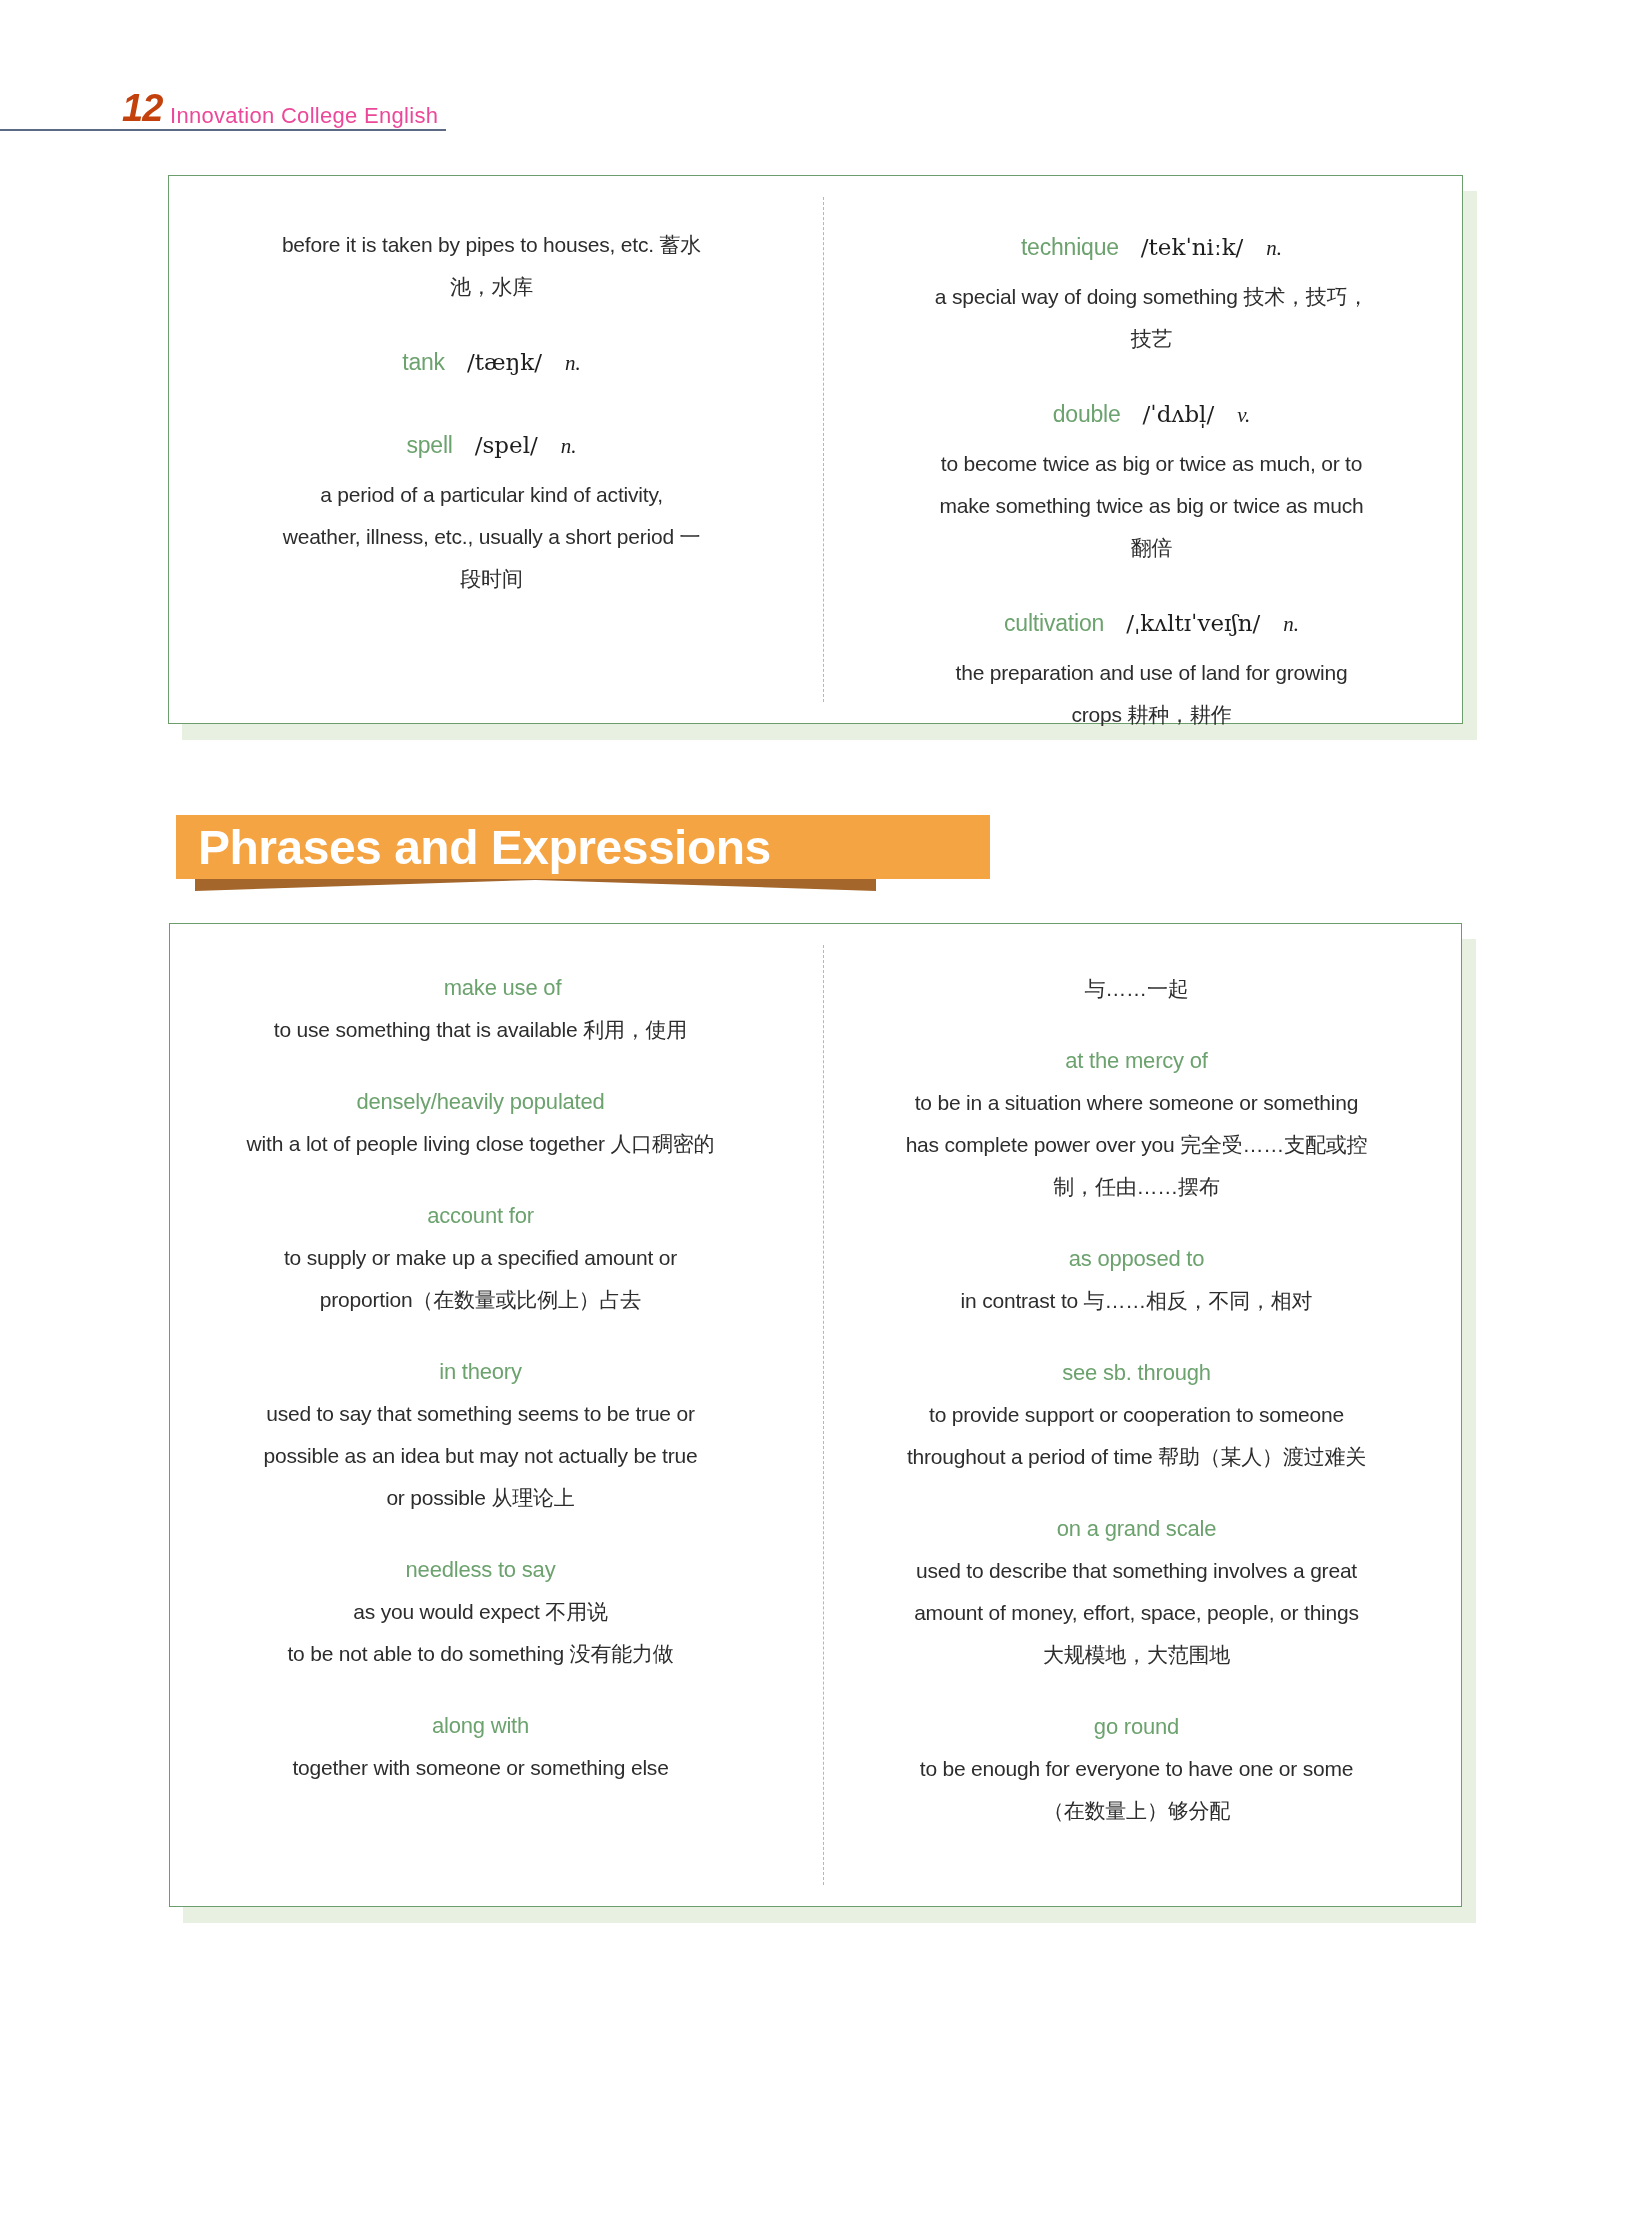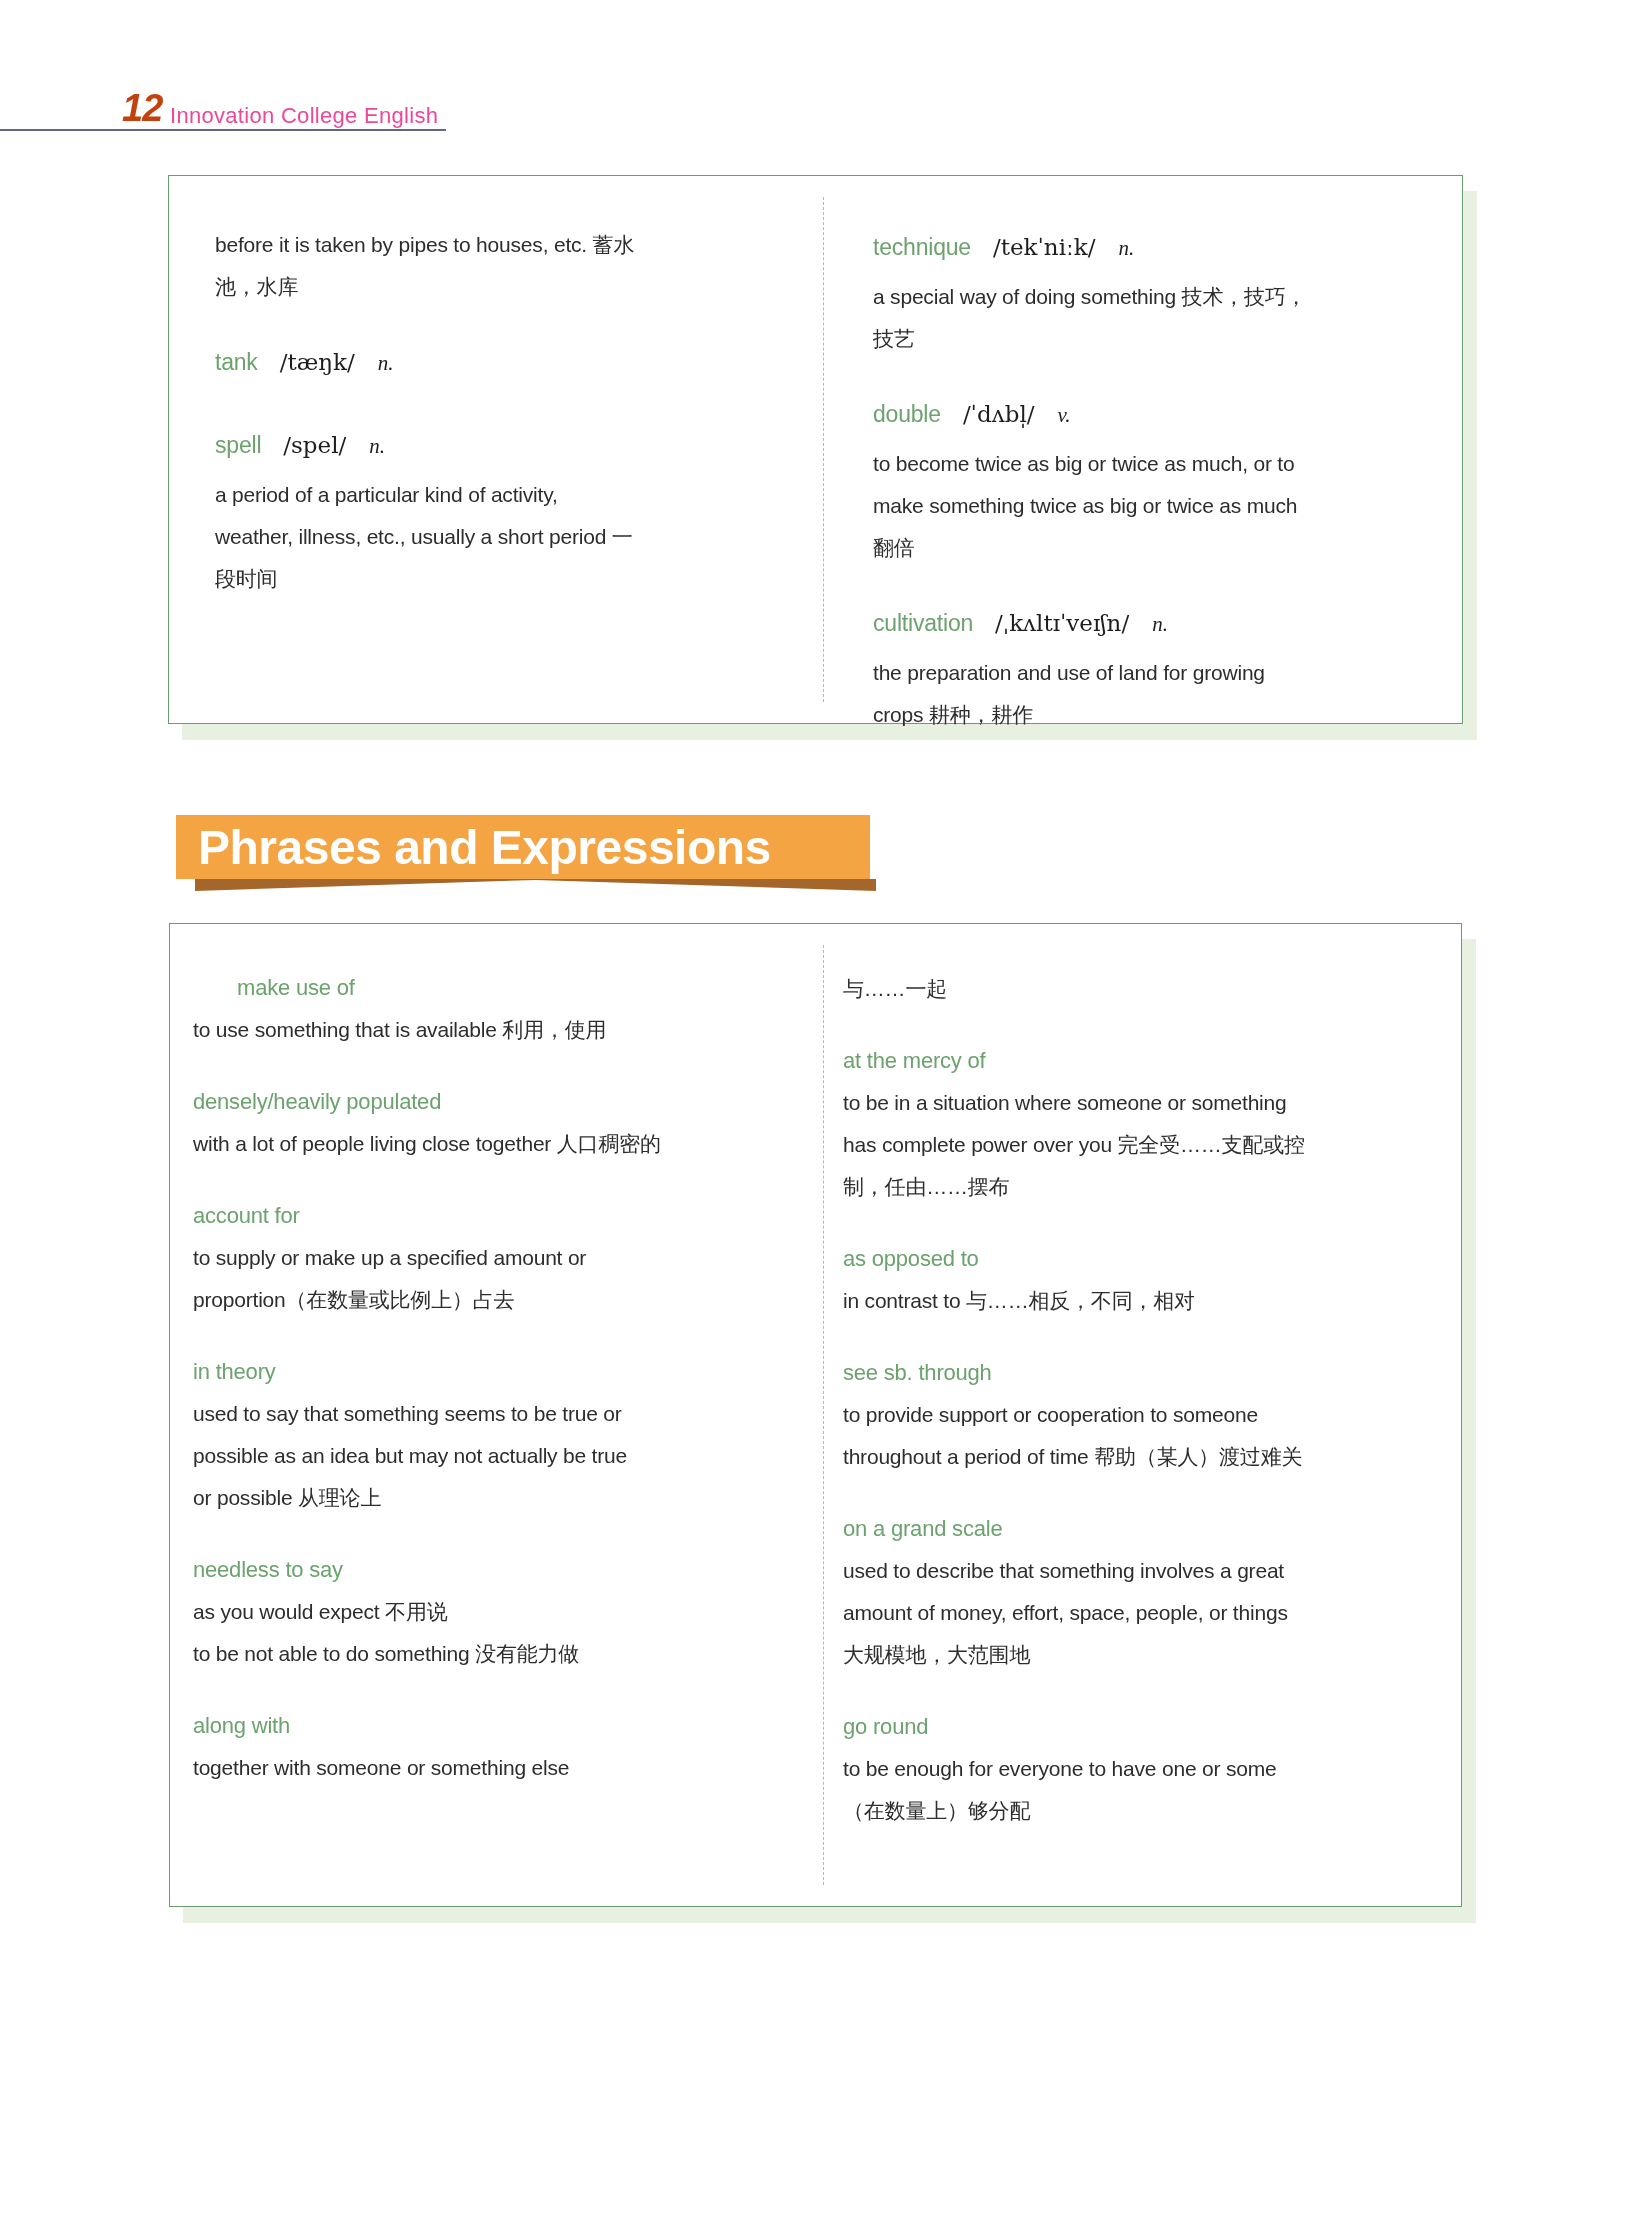--- a/index.html
+++ b/index.html
@@ -38,21 +38,21 @@
   .vocab-box   { left:168px; top:175px;  width:1295px; height:549px; }
   .phrases-box { left:169px; top:923px; width:1293px; height:984px; }
 
   .divider {
     position:absolute; top:21px; bottom:21px; width:0;
     border-left:1.5px dashed #9FC69F;
   }
   .vocab-box  .divider { left:654px; }
   .phrases-box .divider { left:653px; }
 
-  .col { box-sizing:border-box; }
+  .col { box-sizing:border-box;text-align:center; }
   .vocab-box .col-left    { width:654px; padding:48px 55px 0 46px; }
   .vocab-box .col-right   { width:637px; padding:48px 30px 8px 50px; }
   .phrases-box .col-left  { width:653px; padding:43px 55px 0 23px; }
   .phrases-box .col-right { width:637px; padding:44px 30px 0 20px; }
 
   
   .def {
     font-size:21px; line-height:42px; color:#2D2D2D;
     white-space:pre-line; letter-spacing:-0.2px;
   }
@@ -69,21 +69,21 @@
   }
   .ph-hw {
     color:#6CA26E; font-size:22px; line-height:42px;
     margin-top:30px; letter-spacing:-0.2px;
   }
   .ph-hw:first-child { margin-top:0;margin-left:44px; }
 
   
   .banner {
     position:absolute; left:176px; top:815px;
-    width:694px; height:64px;
+    width:814px; height:64px;
     background:#F5A444;
     display:flex; align-items:center;
   }
   .banner-label {
     color:#ffffff; font-weight:bold; font-size:48px;
     letter-spacing:-0.5px; padding-left:22px; white-space:nowrap;
   }
   .ribbon {
     position:absolute; left:195px; top:879px;
     width:681px; height:12px;

